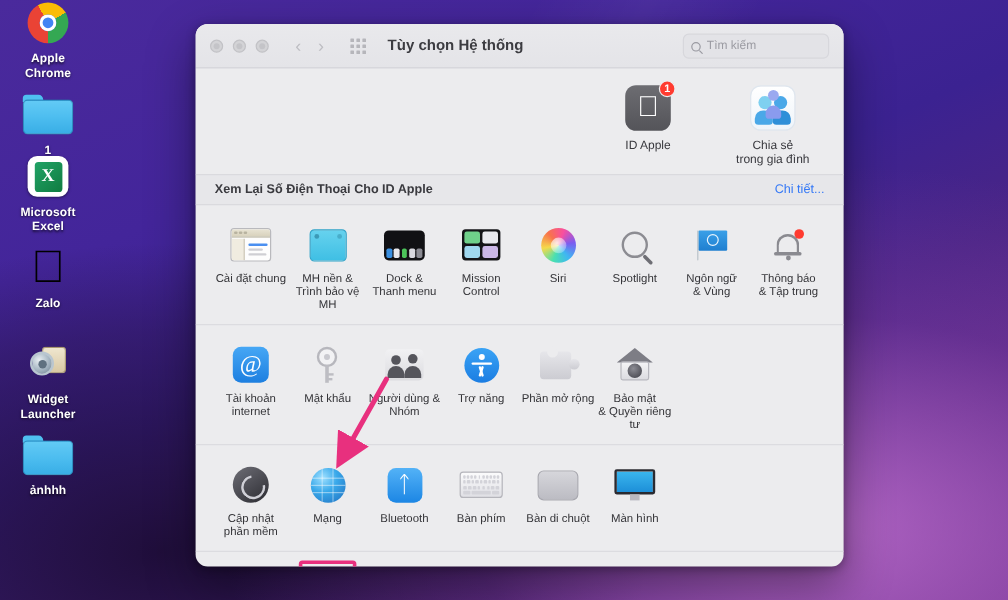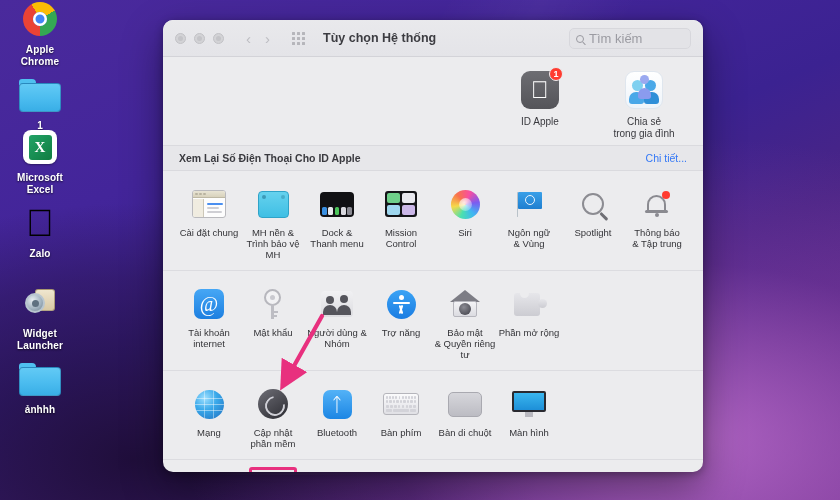--- a/index.html
+++ b/index.html
@@ -172,21 +172,21 @@
   }
   .mag {
     width: 8px; height: 8px; border: 1.3px solid #9a9aa1; border-radius: 50%;
     position: relative; flex: none;
   }
   .mag::after {
     content:""; position:absolute; right:-3.2px; bottom:-2.4px;
     width: 4.2px; height: 1.3px; background:#9a9aa1;
     transform: rotate(45deg); border-radius:1px;
   }
-  #search-ph { font-size: 13px; color: #9b9ba2; }
+  #search-ph { font-size: 10px; color: #9b9ba2; }
 
   
   #idband {
     height: 88px;
     background: #ececee;
     display: flex; align-items: flex-start; justify-content: flex-end;
     padding: 12px 20px 0 0;
     gap: 26px;
   }
   .id-cell { width: 78px; text-align:center; }
@@ -559,35 +559,35 @@
 
         <div class="cell">
           <div class="cell-glyph">
               <div class="ic-siri ic"></div>
             </div>
           <div class="cell-label">Siri</div>
         </div>
 
         <div class="cell">
           <div class="cell-glyph">
+              <div class="ic-spot ic"></div>
+            </div>
+          <div class="cell-label">Spotlight</div>
+        </div>
+
+        <div class="cell">
+          <div class="cell-glyph">
             <div class="ic-lang ic">
                 <div class="flag"></div>
                 <div class="globe"></div>
                 <div class="pole"></div>
               </div>
           </div>
           <div class="cell-label">Ngôn ngữ
 &amp; Vùng</div>
-        </div>
-
-        <div class="cell">
-          <div class="cell-glyph">
-              <div class="ic-spot ic"></div>
-            </div>
-          <div class="cell-label">Spotlight</div>
         </div>
 
         <div class="cell">
           <div class="cell-glyph">
             <div class="ic-bell ic">
                 <div class="b"></div>
                 <div class="base"></div>
                 <div class="clap"></div>
                 <div class="dot"></div>
               </div>
@@ -645,72 +645,72 @@
               <span class="leg" style="transform:rotate(18deg)"></span>
               <span class="leg" style="transform:rotate(-18deg)"></span>
             </div>
           </div>
           <div class="cell-label">Trợ năng</div>
         </div>
 
 
         <div class="cell">
           <div class="cell-glyph">
+            <div class="ic-puzzle ic">
+                <div class="sq"></div>
+                <div class="k1"></div>
+                <div class="k2"></div>
+              </div>
+          </div>
+          <div class="cell-label">Phần mở rộng</div>
+        </div>
+
+        <div class="cell">
+          <div class="cell-glyph">
             <div class="ic-sec ic">
                 <div class="roof"></div>
                 <div class="walls"></div>
                 <div class="lock"></div>
               </div>
           </div>
           <div class="cell-label">Bảo mật
 &amp; Quyền riêng tư</div>
         </div>
 
         <div class="cell">
-          <div class="cell-glyph">
-            <div class="ic-puzzle ic">
-                <div class="sq"></div>
-                <div class="k1"></div>
-                <div class="k2"></div>
-              </div>
-          </div>
-          <div class="cell-label">Phần mở rộng</div>
-        </div>
-
-        <div class="cell">
           <div class="cell-glyph"></div>
           <div class="cell-label"></div>
         </div>
       </div>
     </div>
 
     <div class="sec-div"></div>
 
     <div class="section">
       <div class="row">
+
+        <div class="cell">
+          <div class="cell-glyph">
+              <div class="ic-update ic"></div>
+            </div>
+          <div class="cell-label">Cập nhật
+phần mềm</div>
+        </div>
 
         <div class="cell">
           <div class="cell-glyph">
             <div class="ic-net ic">
                 <i style="top:8px"></i>
                 <i style="top:14px"></i>
                 <i style="top:20px"></i>
                 <b style="left:9px"></b>
                 <b style="left:18px"></b>
               </div>
           </div>
           <div class="cell-label">Mạng</div>
-        </div>
-
-        <div class="cell">
-          <div class="cell-glyph">
-              <div class="ic-update ic"></div>
-            </div>
-          <div class="cell-label">Cập nhật
-phần mềm</div>
         </div>
 
         <div class="cell">
           <div class="cell-glyph">
               <div class="ic-bt ic">ᛏ</div>
             </div>
           <div class="cell-label">Bluetooth</div>
         </div>
 
 

